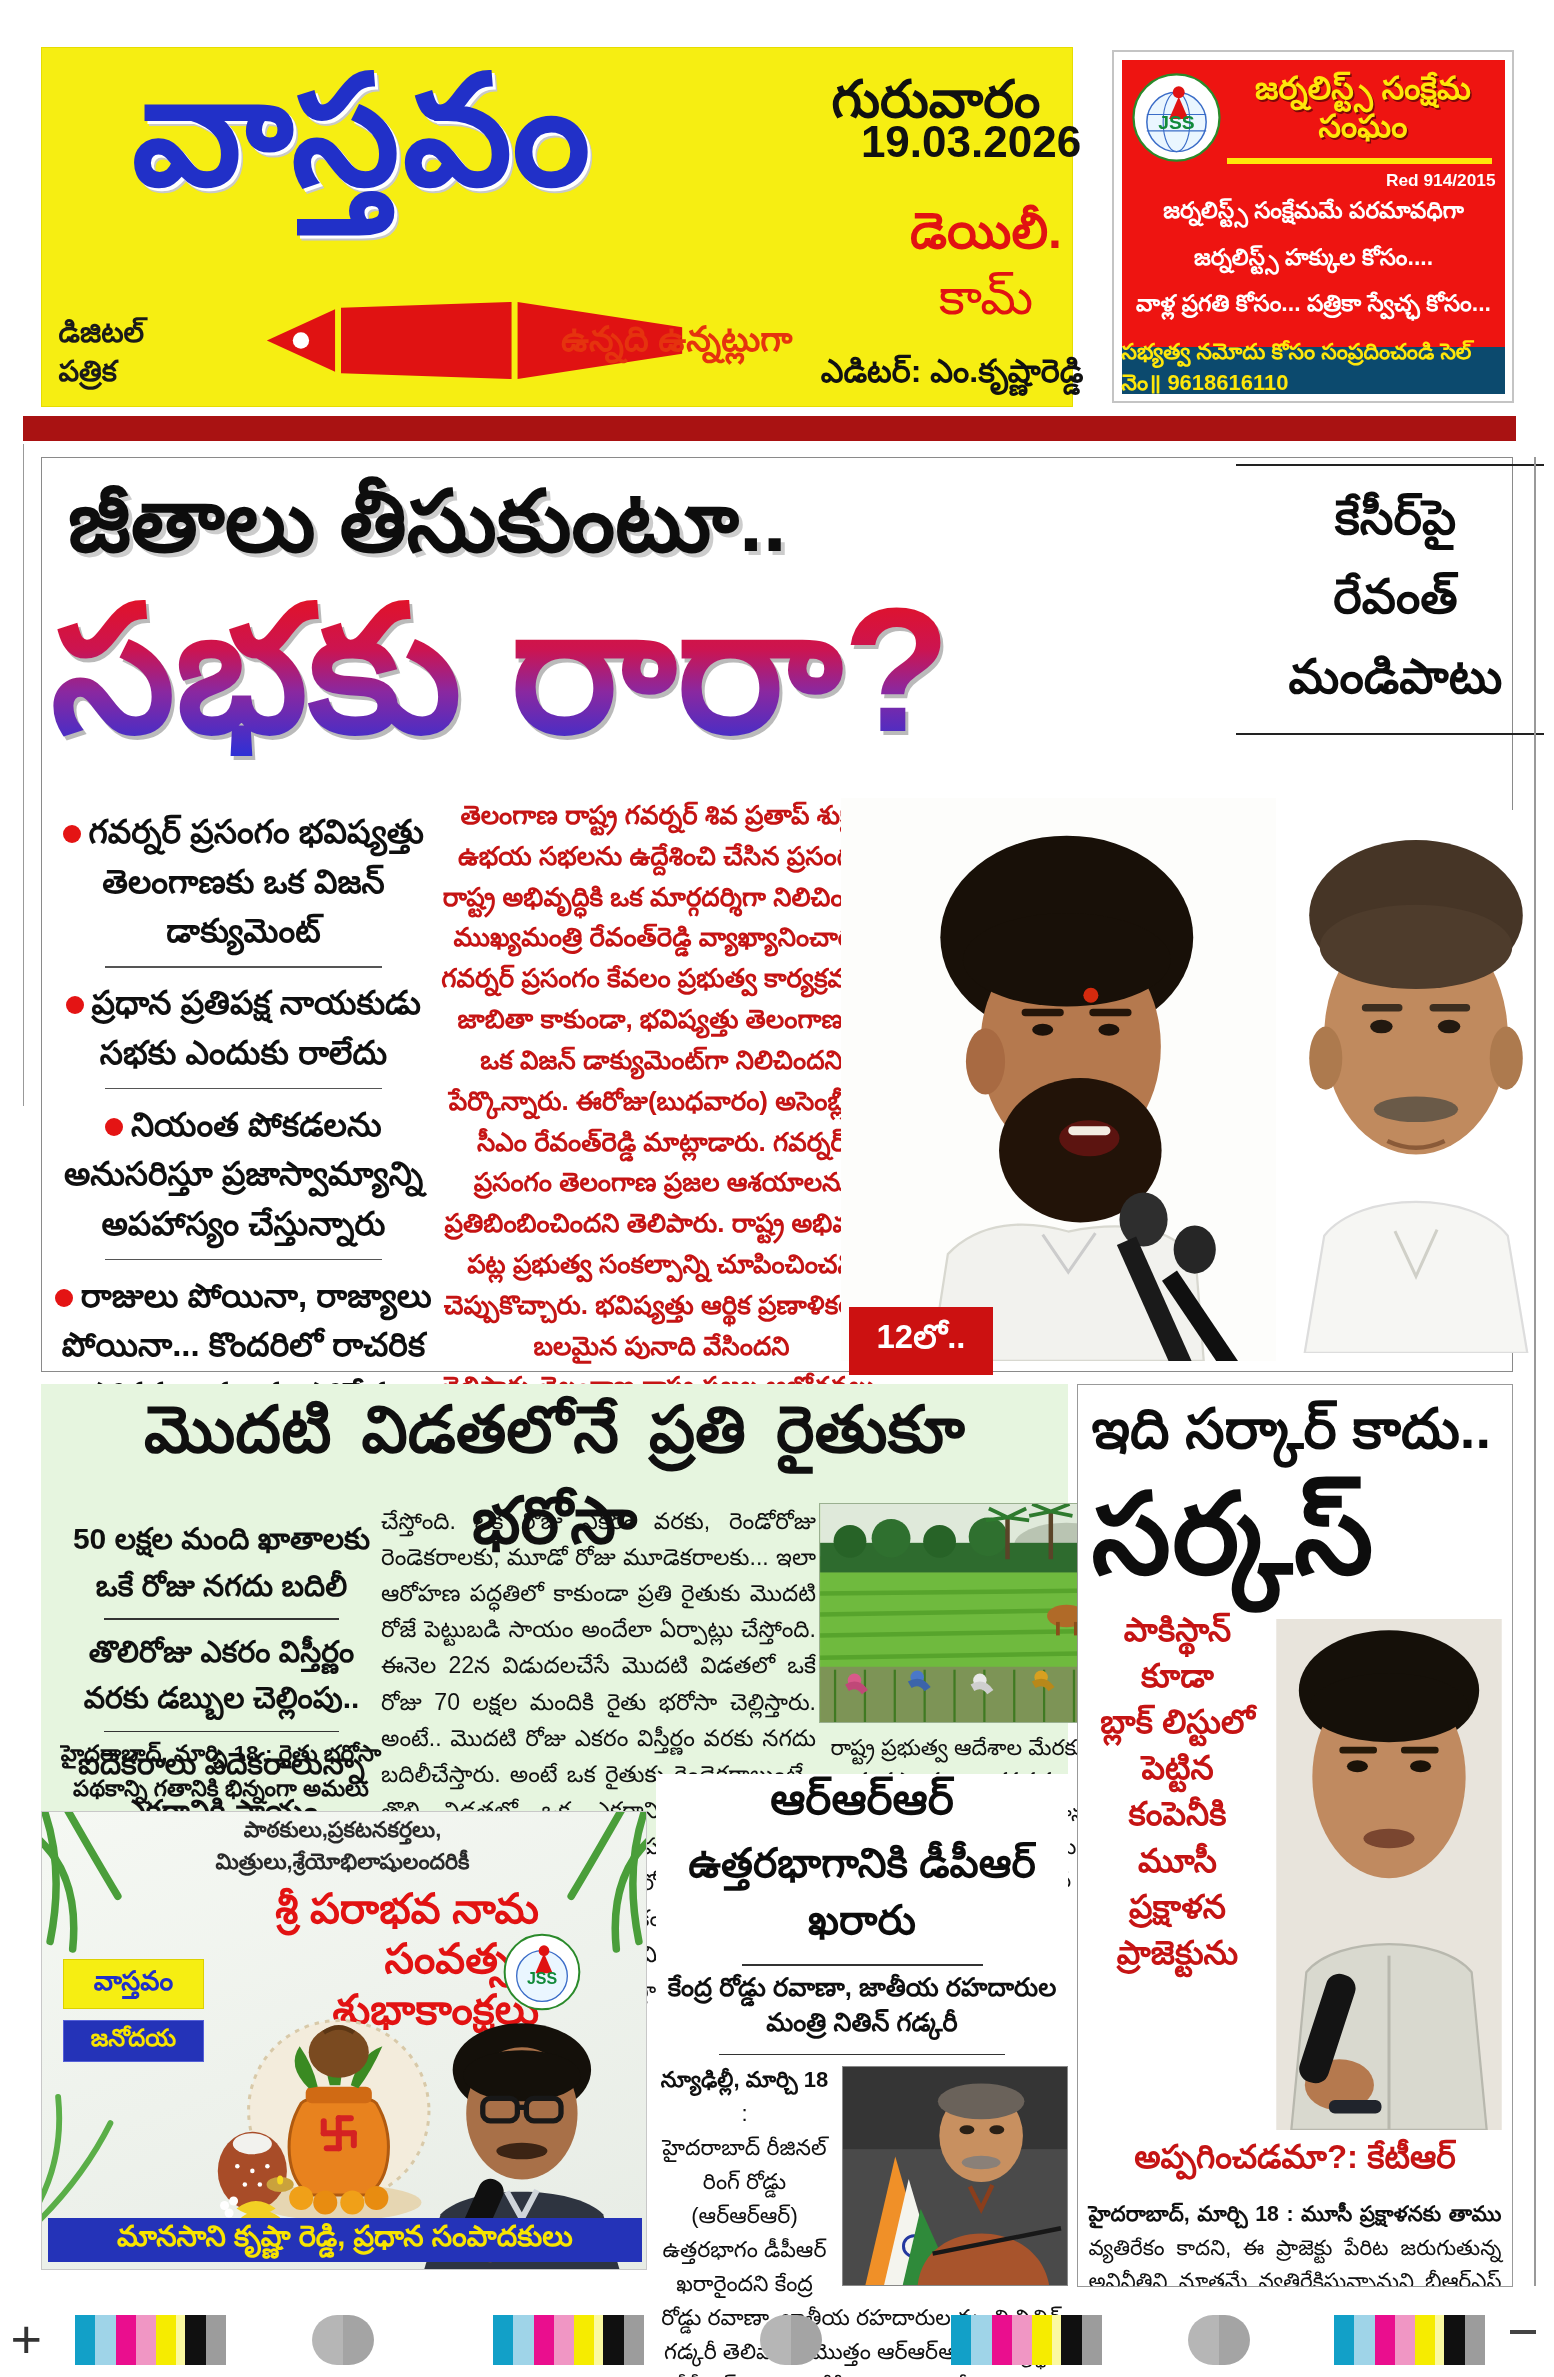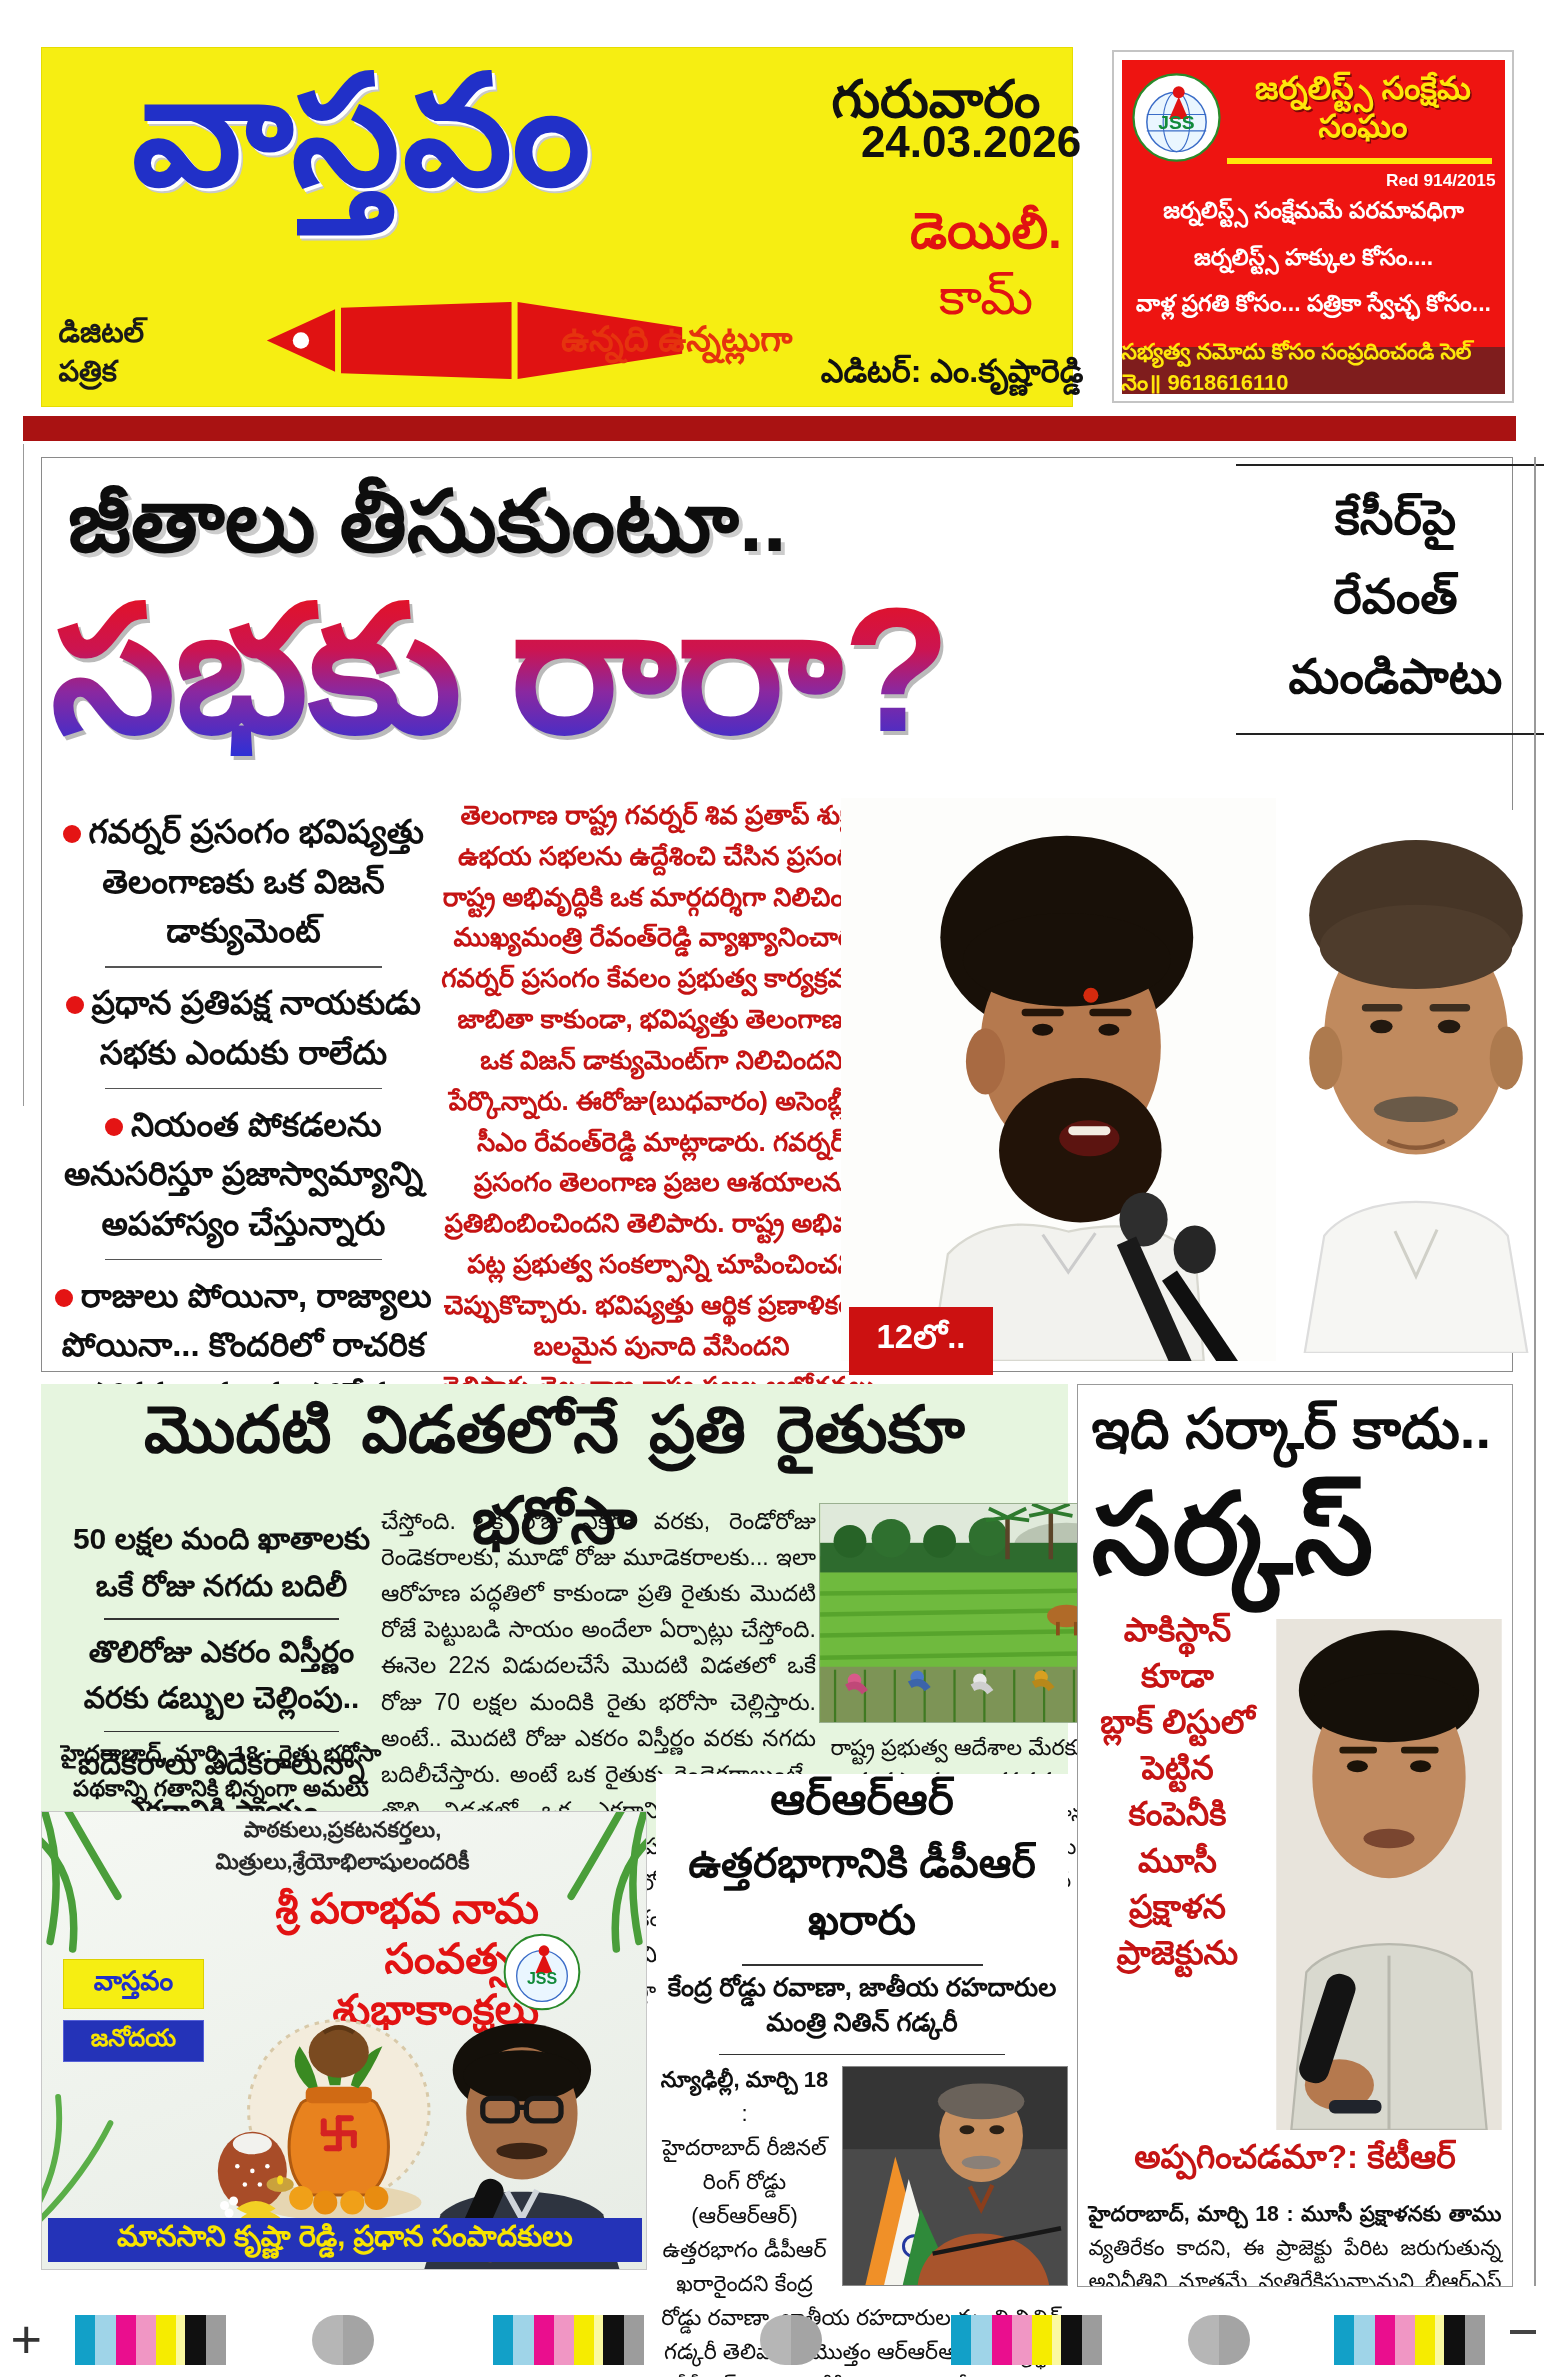--- a/index.html
+++ b/index.html
@@ -23,21 +23,21 @@
 
   
   .jss-box { left:1112px; top:50px; width:402px; height:353px; background:#fff; border:2.3px solid #c4c4c4; padding:7.5px; }
   .jss-inner { position:relative; width:100%; height:100%; background:#ee1411; }
   .jss-logo { position:absolute; left:10.5px; top:13.5px; width:89px; height:89px; }
   .jss-title { position:absolute; left:104px; top:9px; width:275px; font-size:32px; font-weight:900; color:#ffe70a;
                line-height:1.2; text-align:center; text-shadow:1.5px 1.5px 0 #7a0808; }
   .jss-underline { position:absolute; left:105px; top:98px; width:265px; height:6.8px; background:#ffe70a; }
   .jss-reg { position:absolute; right:9px; top:110px; font-size:17.3px; color:#fff; font-weight:600; }
   .jss-line { position:absolute; left:6px; width:372px; text-align:center; font-size:23px; font-weight:800; color:#fff; }
-  .jss-strip { position:absolute; left:0; bottom:0; width:100%; height:47px; background:#7f1d1d; color:#ffe70a;
+  .jss-strip { position:absolute; left:0; bottom:0; width:100%; height:47px; background:#0c4a6e; color:#ffe70a;
                font-size:22px; font-weight:900; display:flex; align-items:center; justify-content:center; }
 
   .red-band { left:22.6px; top:416px; width:1493px; height:25px; background:#a91212; }
 
   
   .lead-box { left:41px; top:457px; width:1472px; height:915px; border:1.5px solid #8a8a8a; background:#fff; }
   .lead-kicker { left:26px; top:13.5px; font-size:86px; font-weight:900; color:#0d0d0d; text-shadow:3.8px 3.8px 0 #cccccc; }
   .lead-headline { left:9px; top:124px; width:1106px; font-size:177px; font-weight:900; line-height:1.0; color:#a01890;
                    background:linear-gradient(180deg,#e8121c 0%,#cc1450 38%,#8a28a0 62%,#2a30d8 100%);
                    -webkit-background-clip:text; background-clip:text; -webkit-text-fill-color:transparent;
@@ -119,21 +119,21 @@
 పత్రిక</div>
     <svg class="abs pen-svg" viewBox="0 0 560 120">
       <polygon points="0,60 92,18 92,102" fill="#e01212"></polygon>
       <circle cx="46" cy="60" r="11" fill="#fff"></circle>
       <polygon points="100,16 330,8 330,112 100,104" fill="#e01212"></polygon>
       <polygon points="338,8 560,42 560,78 338,112" fill="#e01212"></polygon>
       <line x1="334" y1="6" x2="334" y2="114" stroke="#f6ee12" stroke-width="7"></line>
     </svg>
     <div class="abs tagline">ఉన్నది ఉన్నట్లుగా</div>
     <div class="abs issue-day">గురువారం</div>
-    <div class="abs issue-date">24.03.2026</div>
+    <div class="abs issue-date">19.03.2026</div>
     <div class="abs daily-1">డెయిలీ.</div>
     <div class="abs daily-2">కామ్</div>
     <div class="abs editor-line">ఎడిటర్: ఎం.కృష్ణారెడ్డి</div>
   </div>
 
   <div class="abs jss-box">
     <div class="jss-inner">
       <svg class="jss-logo" viewBox="0 0 120 120">
         <circle cx="60" cy="60" r="58" fill="#fff" stroke="#2a8a2a" stroke-width="3"></circle>
         <circle cx="60" cy="66" r="40" fill="#eaf6ff" stroke="#3a6cc8" stroke-width="2"></circle>

